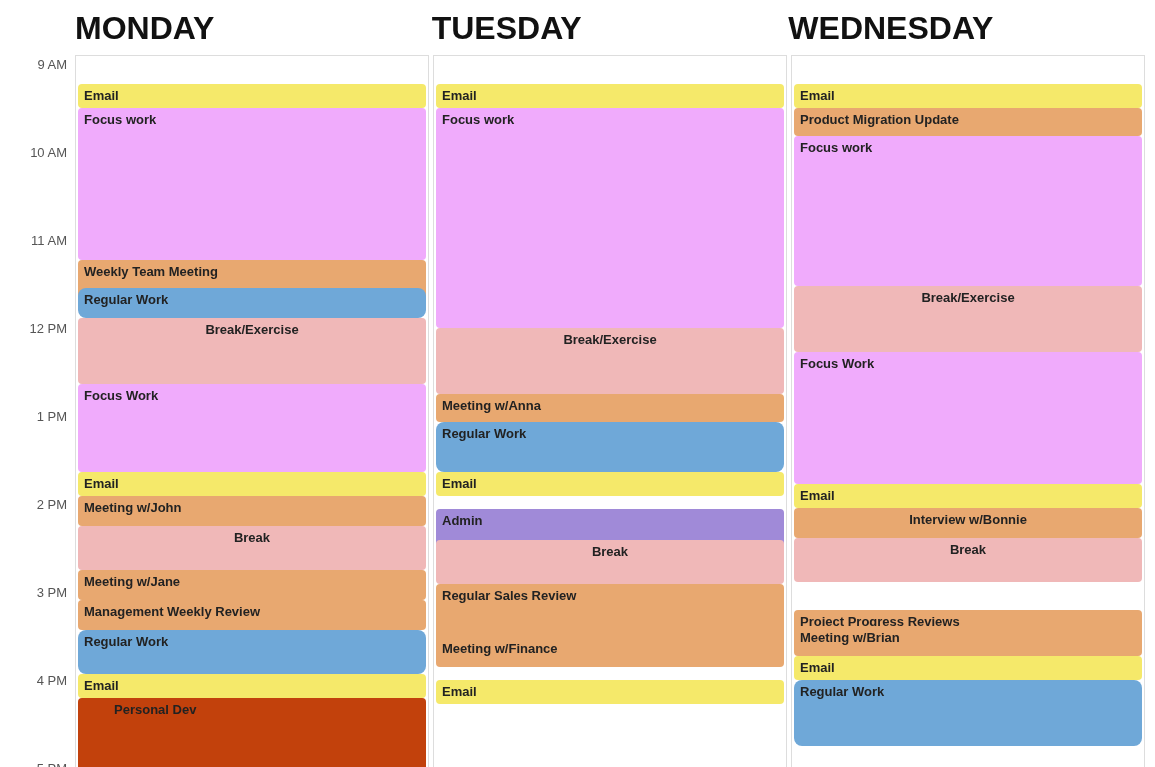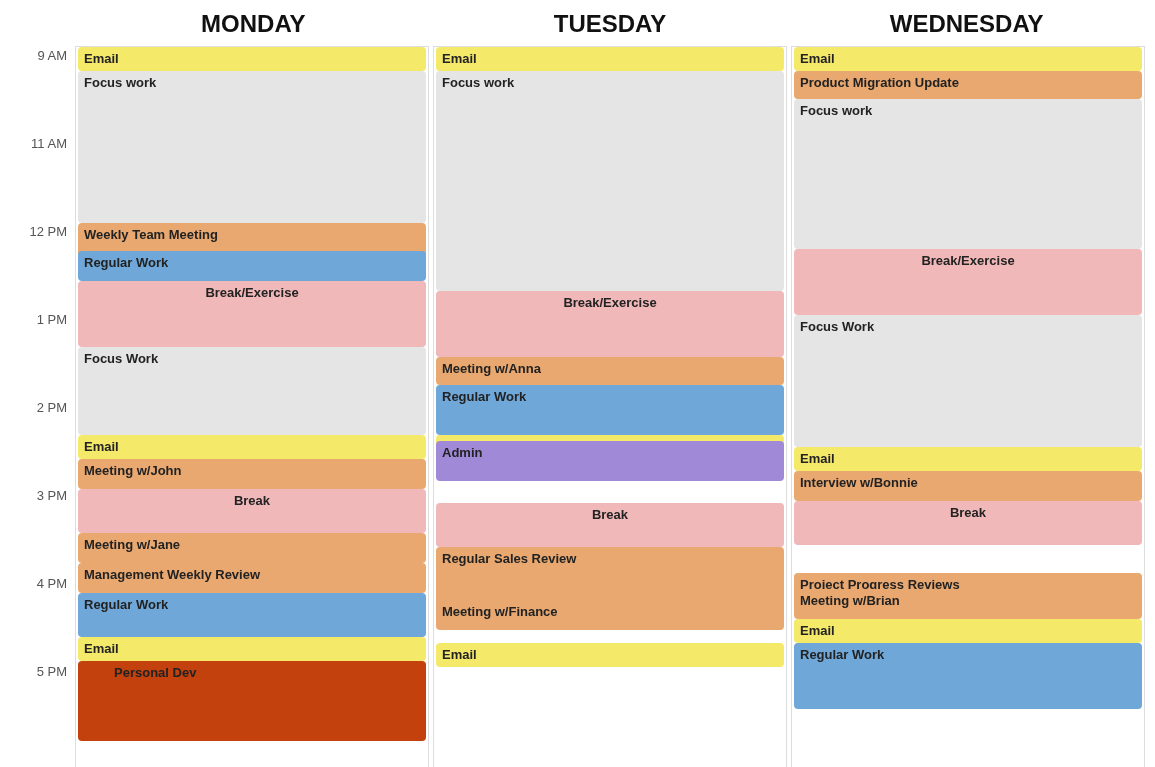--- a/index.html
+++ b/index.html
@@ -17,22 +17,22 @@
       padding: 10px 10px 10px 10px;
     }
 
     .day-headers {
       display: flex;
       margin-left: 65px;
     }
 
     .day-header {
       flex: 1;
-      text-align: center;
-      font-size: 24px;
+      text-align: left;
+      font-size: 32px;
       font-weight: bold;
       font-family: Arial, sans-serif;
       padding-bottom: 8px;
       color: #111;
     }
 
     .calendar-body {
       display: flex;
     }
 
@@ -71,44 +71,46 @@
     .event-block {
       position: absolute;
       left: 2px;
       right: 2px;
       border-radius: 4px;
       padding: 4px 6px;
       font-size: 13px;
       font-weight: bold;
       color: #222;
       overflow: hidden;
+      margin-top: 28px;
     }
 
     
     .yellow    { background-color: #f5e96a; }
-    .pink      { background-color: #e5e5e5; }
+    .pink      { background-color: #f0abfc; }
     .orange    { background-color: #e8a870; }
-    .blue      { background-color: #6fa8d8; }
+    .blue      { background-color: #6fa8d8; border-radius: 8px; }
     .light-pink { background-color: #f0b8b8; text-align: center; }
     .purple    { background-color: #a08ad8; }
     .green     { background-color: #c2410c; padding-left: 36px; }
   </style>
 </head>
 <body>
 
 <div class="calendar-container">
   <div class="day-headers">
     <div class="day-header">MONDAY</div>
     <div class="day-header">TUESDAY</div>
     <div class="day-header">WEDNESDAY</div>
   </div>
   <div class="calendar-body">
     <div class="time-column">
 
     <div class="time-label">9 AM</div>
+        <div class="time-label">10 AM</div>
         <div class="time-label">11 AM</div>
         <div class="time-label">12 PM</div>
         <div class="time-label">1 PM</div>
         <div class="time-label">2 PM</div>
         <div class="time-label">3 PM</div>
         <div class="time-label">4 PM</div>
         <div class="time-label">5 PM</div>
       </div>
     <div class="days-container">
       <div class="day-column" id="col-monday" style="height: 968px;">
@@ -127,34 +129,34 @@
           <div class="event-block yellow" style="top: 590px; height: 24px;">Email</div>
           <div class="event-block green" style="top: 614px; height: 80px;">Personal Dev</div>
         </div>
       <div class="day-column" id="col-tuesday" style="height: 968px;">
           <div class="event-block yellow" style="top: 0px; height: 24px;">Email</div>
           <div class="event-block pink" style="top: 24px; height: 220px;">Focus work</div>
           <div class="event-block light-pink" style="top: 244px; height: 66px;">Break/Exercise</div>
           <div class="event-block orange" style="top: 310px; height: 28px;">Meeting w/Anna</div>
           <div class="event-block blue" style="top: 338px; height: 50px;">Regular Work</div>
           <div class="event-block yellow" style="top: 388px; height: 24px;">Email</div>
-          <div class="event-block purple" style="top: 394px; height: 40px;">Admin</div>
+          <div class="event-block purple" style="top: 425px; height: 40px;">Admin</div>
           <div class="event-block light-pink" style="top: 456px; height: 44px;">Break</div>
           <div class="event-block orange" style="top: 500px; height: 66px;">Regular Sales Review</div>
           <div class="event-block orange" style="top: 553px; height: 30px;">Meeting w/Finance</div>
           <div class="event-block yellow" style="top: 596px; height: 24px;">Email</div>
         </div>
       <div class="day-column" id="col-wednesday" style="height: 968px;">
           <div class="event-block yellow" style="top: 0px; height: 24px;">Email</div>
           <div class="event-block orange" style="top: 24px; height: 28px;">Product Migration Update</div>
           <div class="event-block pink" style="top: 52px; height: 150px;">Focus work</div>
           <div class="event-block light-pink" style="top: 202px; height: 66px;">Break/Exercise</div>
           <div class="event-block pink" style="top: 268px; height: 132px;">Focus Work</div>
           <div class="event-block yellow" style="top: 400px; height: 24px;">Email</div>
-          <div class="event-block orange" style="top: 424px; height: 30px;">Interview w/Bonnie</div>
+          <div class="event-block orange" style="top: 424px; height: 30px; text-align: center;">Interview w/Bonnie</div>
           <div class="event-block light-pink" style="top: 454px; height: 44px;">Break</div>
           <div class="event-block orange" style="top: 526px; height: 44px;">Project Progress Reviews</div>
           <div class="event-block orange" style="top: 542px; height: 30px;">Meeting w/Brian</div>
           <div class="event-block yellow" style="top: 572px; height: 24px;">Email</div>
           <div class="event-block blue" style="top: 596px; height: 66px;">Regular Work</div>
         </div>
     </div>
   </div>
 </div>
 

